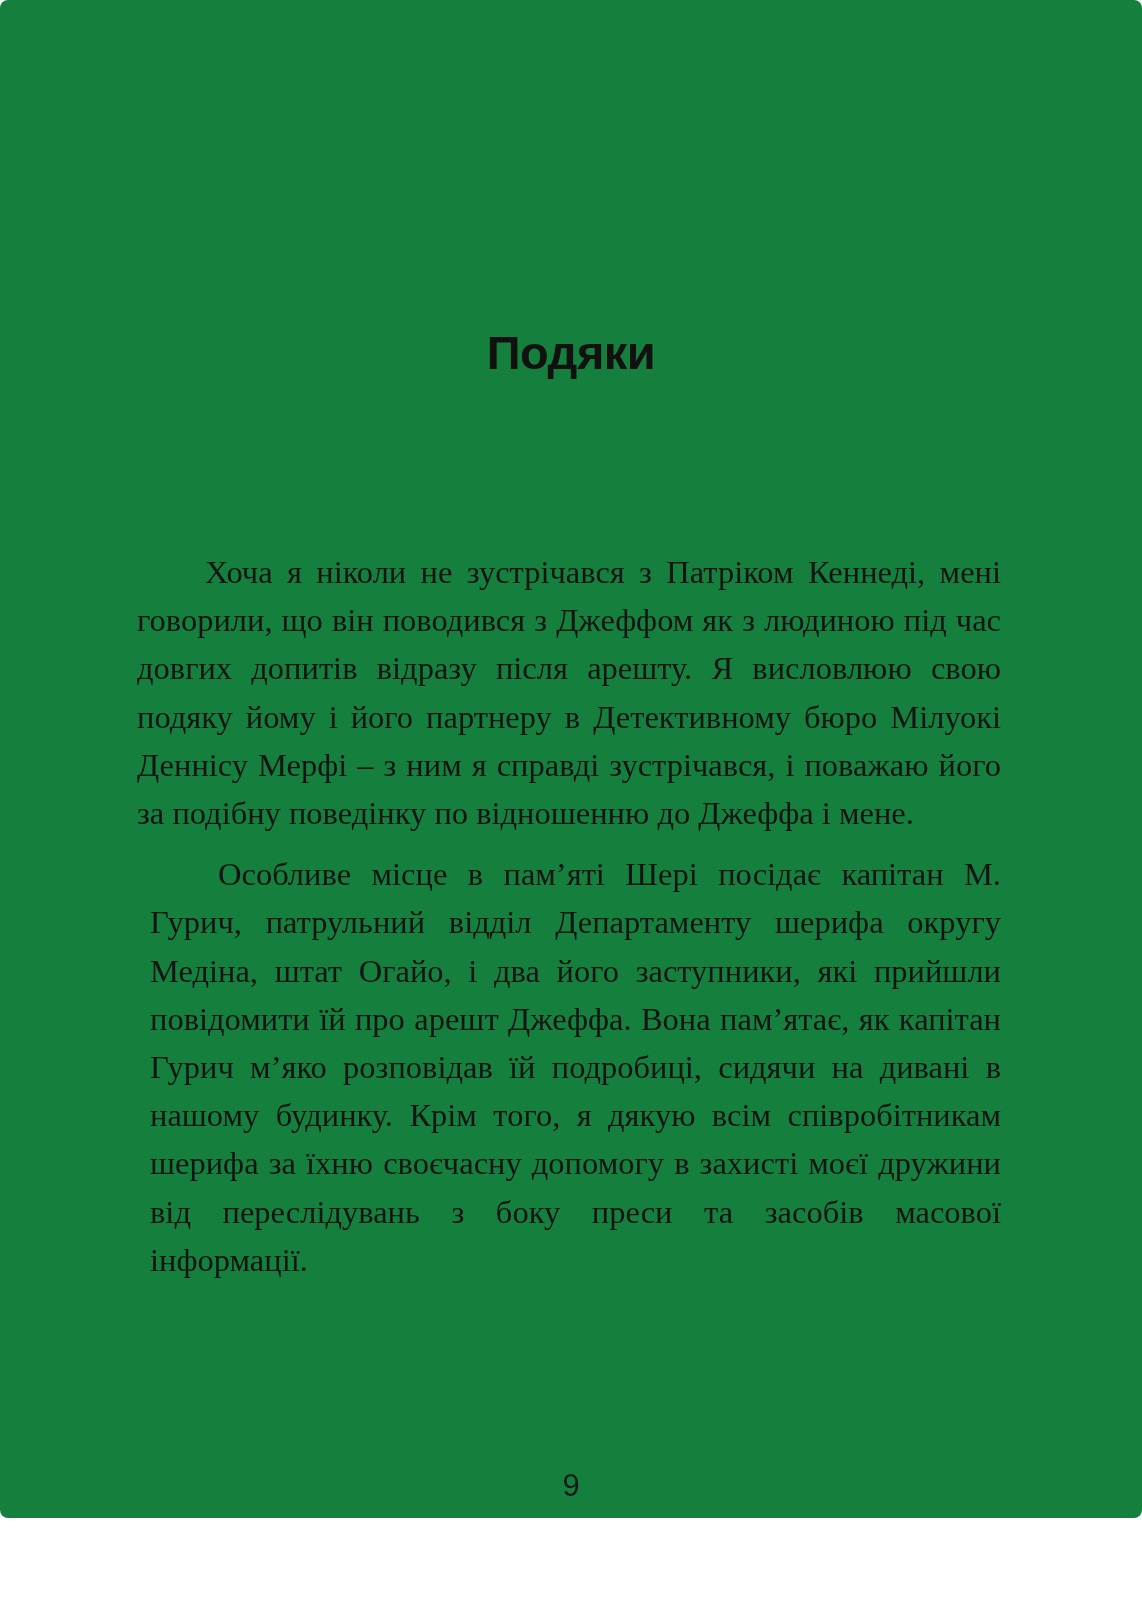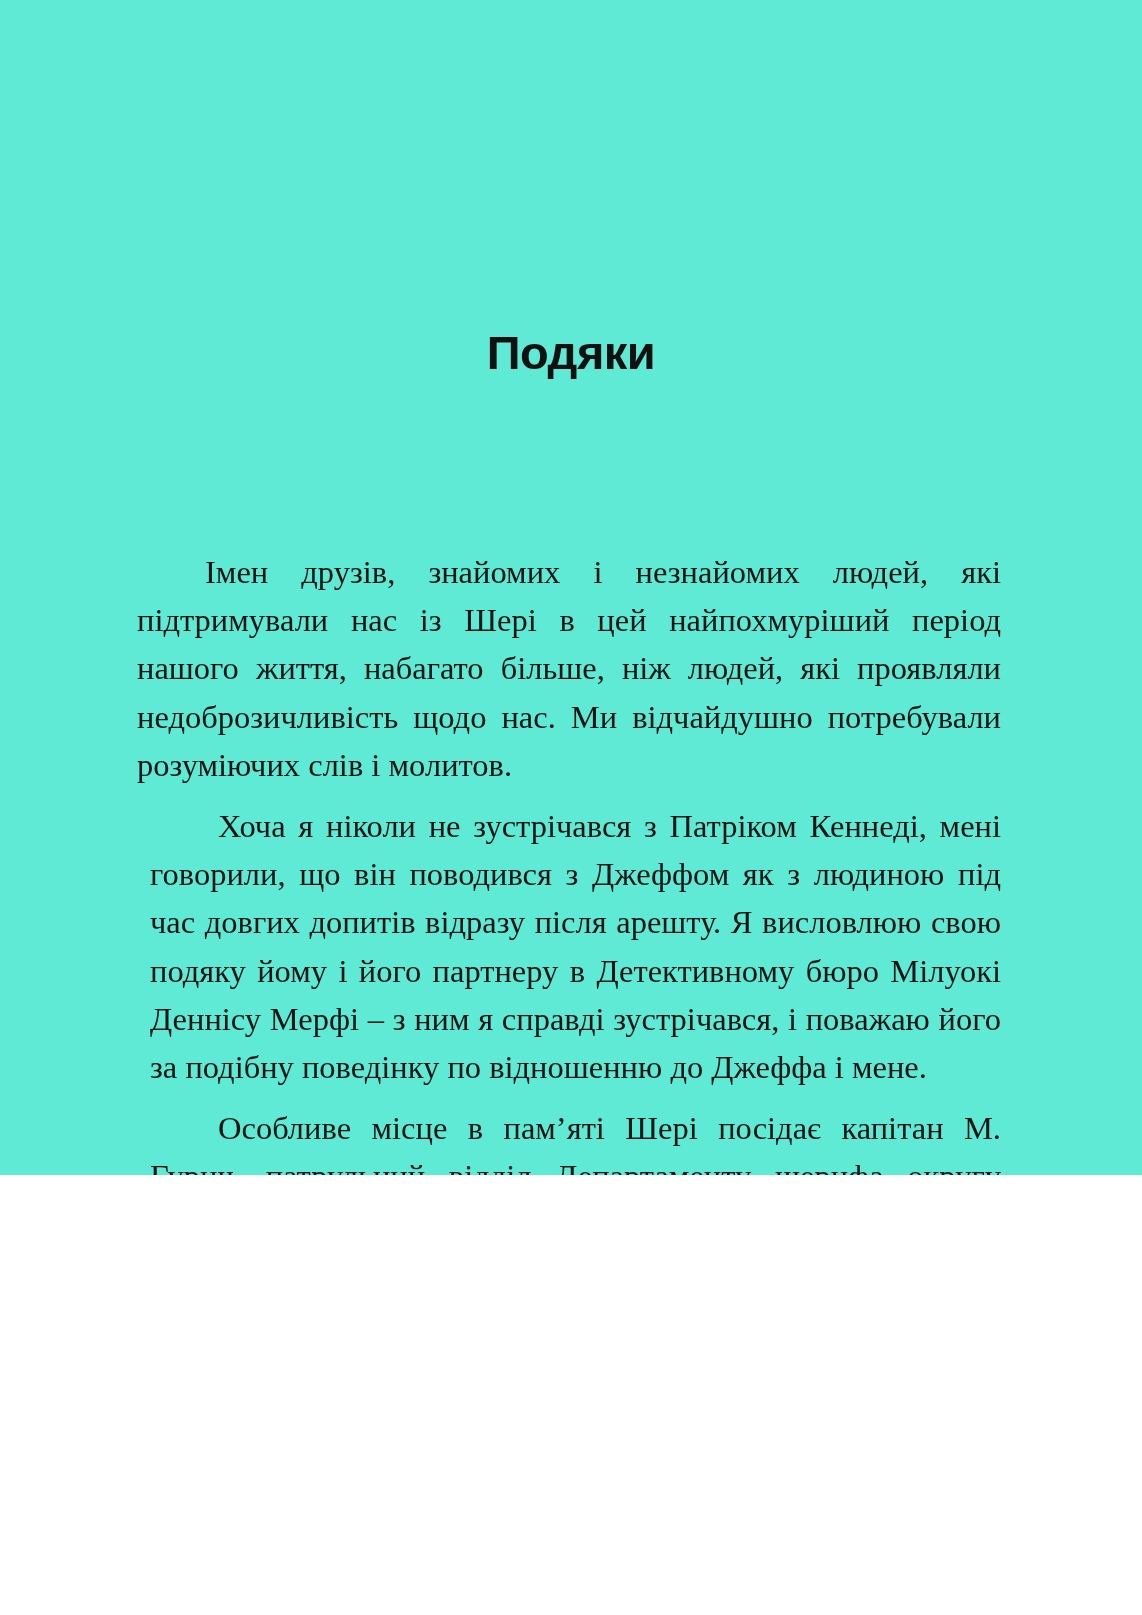--- a/index.html
+++ b/index.html
@@ -5,24 +5,25 @@
 <style>
   html, body {
     margin: 0;
     padding: 0;
     background: #ffffff;
   }
 
   .page {
     position: relative;
     width: 1142px;
-    height: 1175px;
-    background: #5eead4;
+    height: 1518px;
+    background: #15803d;
     overflow: hidden;
     box-sizing: border-box;
+    border-radius: 8px;
   }
 
   
   .chapter-title {
     position: absolute;
     top: 327px;
     left: 0;
     width: 1142px;
     text-align: center;
     font-family: "Liberation Sans", "DejaVu Sans", sans-serif;
@@ -75,21 +76,20 @@
 </style>
 </head>
 <body>
 
 <div class="page">
 
   <h1 class="chapter-title">Подяки</h1>
 
   <div class="body-column">
 
-    <p class="body-paragraph">Імен друзів, знайомих і незнайомих людей, які підтримували нас із Шері в цей найпохмуріший період нашого життя, набагато більше, ніж людей, які проявляли недоброзичливість щодо нас. Ми відчайдушно потребували розуміючих слів і молитов.</p>
 
     <p class="body-paragraph">Хоча я ніколи не зустрічався з Патріком Кеннеді, мені говорили, що він поводився з Джеффом як з людиною під час довгих допитів відразу після арешту. Я висловлюю свою подяку йому і його партнеру в Детективному бюро Мілуокі Деннісу Мерфі – з ним я справді зустрічався, і поважаю його за подібну поведінку по відношенню до Джеффа і мене.</p>
 
     <p class="body-paragraph">Особливе місце в пам’яті Шері посідає капітан М. Гурич, патрульний відділ Департаменту шерифа округу Медіна, штат Огайо, і два його заступники, які прийшли повідомити їй про арешт Джеффа. Вона пам’ятає, як капітан Гурич м’яко розповідав їй подробиці, сидячи на дивані в нашому будинку. Крім того, я дякую всім співробітникам шерифа за їхню своєчасну допомогу в захисті моєї дружини від переслідувань з боку преси та засобів масової інформації.</p>
 
   </div>
 
   <div class="page-number">9</div>
 
 </div>

